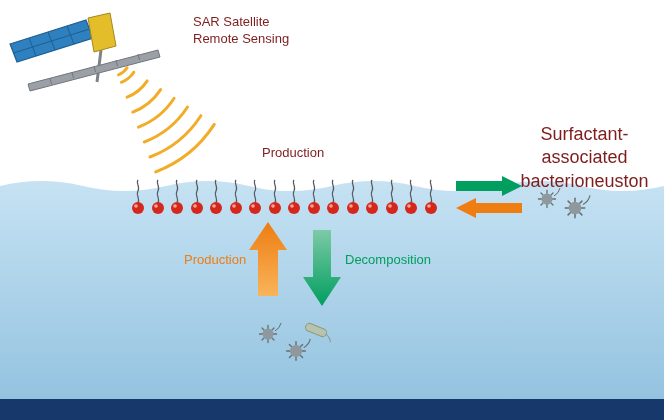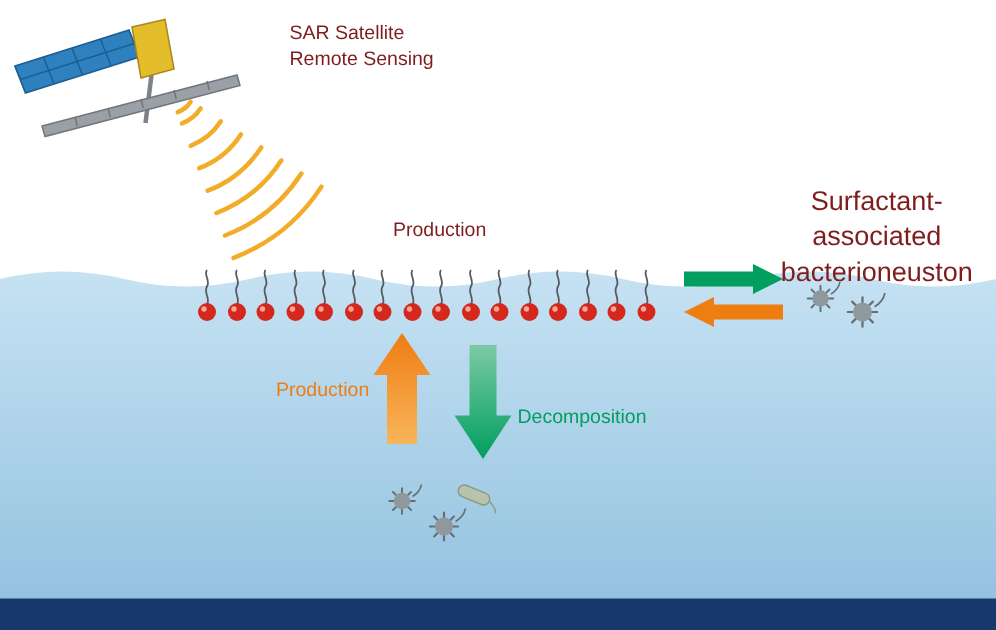--- a/index.html
+++ b/index.html
@@ -4,21 +4,21 @@
 <style>
   html,body{margin:0;padding:0;background:#ffffff;}
   #figure{position:relative;width:664px;height:420px;background:#ffffff;overflow:hidden;
           font-family:"Liberation Sans",sans-serif;}
   #scene{position:absolute;left:0;top:0;}
   .label{position:absolute;color:#7f1d1d;font-size:13px;line-height:1.3;white-space:pre-line;}
   .sat-label{left:193px;top:14px;}
   .surfactants-label{left:262px;top:145px;}
   .neuston-label{left:505px;top:123px;font-size:18px;text-align:center;}
   .production-label{left:184px;top:252px;color:#ee7d12;}
-  .decomposition-label{left:345px;top:252px;color:#009e5f;margin-top:18px;}
+  .decomposition-label{left:345px;top:252px;color:#009e5f;}
   .caption-label{left:0;top:357px;width:590px;text-align:center;font-size:12.5px;}
 </style>
 </head>
 <body>
 
 <div id="figure">
 
   <svg id="scene" width="664" height="420" viewBox="0 0 664 420">
     <defs>
       <linearGradient id="waterGrad" x1="0" y1="0" x2="0" y2="1">

